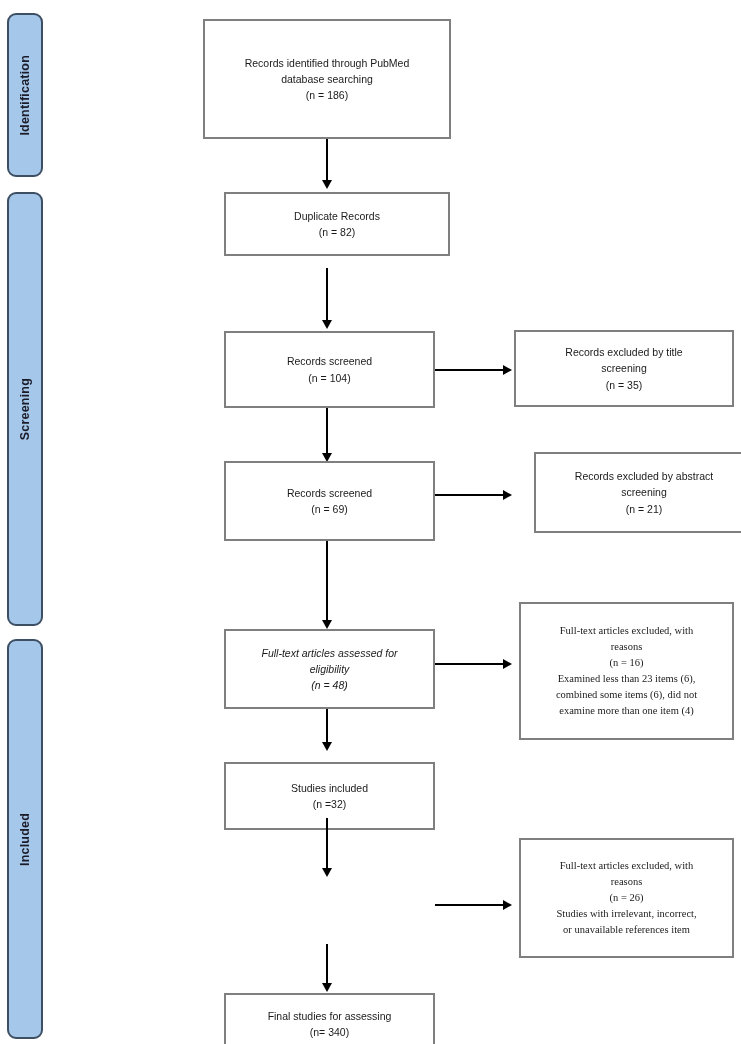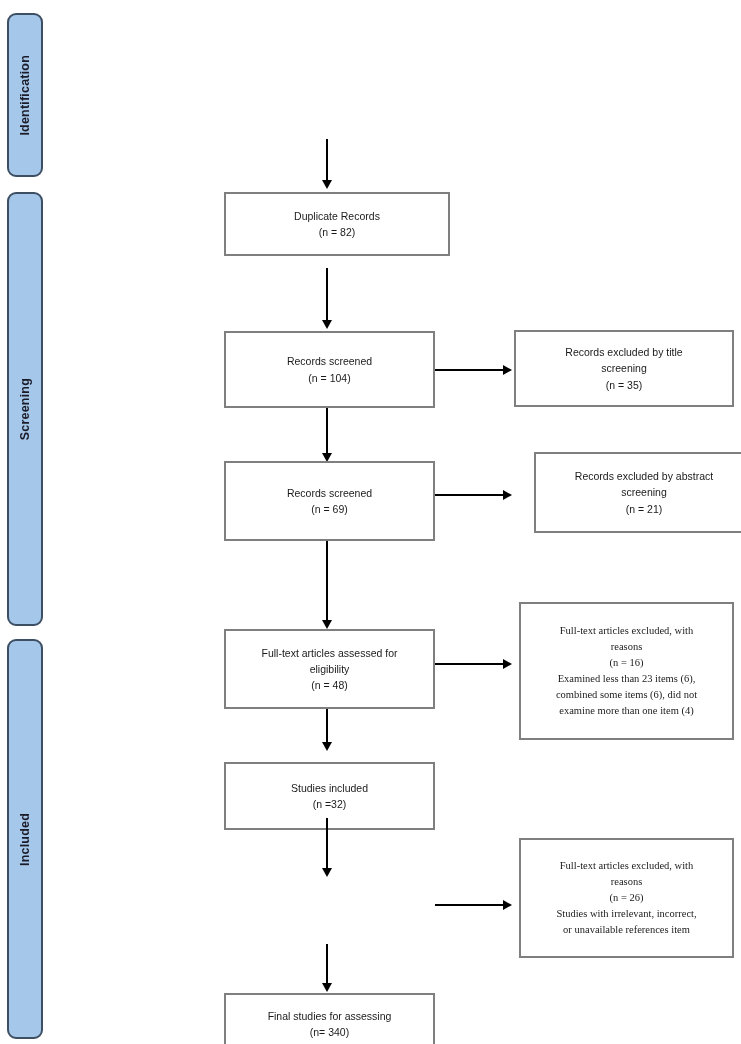--- a/index.html
+++ b/index.html
@@ -100,20 +100,25 @@
   </div>
 
   <div class="stage-bar" style="left:7px; top:192px; width:36px; height:434px;">
     <span class="stage-label">Screening</span>
   </div>
 
   <div class="stage-bar" style="left:7px; top:639px; width:36px; height:400px;">
     <span class="stage-label">Included</span>
   </div>
 
+  <div class="flow-box" style="left:203px; top:19px; width:248px; height:120px;">
+    <span class="box-text">Records identified through PubMed
+database searching
+(n = 186)</span>
+  </div>
 
   <div class="v-line" style="left:326px; top:139px; height:44px;"></div>
   <div class="v-arrow-head" style="left:322px; top:180px;"></div>
 
   <div class="flow-box" style="left:224px; top:192px; width:226px; height:64px;">
     <span class="box-text">Duplicate Records
 (n = 82)</span>
   </div>
 
   <div class="v-line" style="left:326px; top:268px; height:54px;"></div>
@@ -146,21 +151,21 @@
 
   <div class="flow-box" style="left:514px; top:452px; width:220px; height:81px;margin-left:20px;">
     <span class="box-text">Records excluded by abstract
 screening
 (n = 21)</span>
   </div>
 
   <div class="v-line" style="left:326px; top:541px; height:84px;"></div>
   <div class="v-arrow-head" style="left:322px; top:620px;"></div>
 
-  <div class="flow-box" style="left:224px; top:629px; width:211px; height:80px;">
+  <div class="flow-box" style="left:224px; top:629px; width:211px; height:80px;font-style:italic;">
     <span class="box-text">Full-text articles assessed for
 eligibility
 (n = 48)</span>
   </div>
 
   <div class="h-line" style="left:435px; top:663px; width:70px;"></div>
   <div class="h-arrow-head" style="left:503px; top:659px;"></div>
 
   <div class="flow-box tall-text" style="left:519px; top:602px; width:215px; height:138px;">
     <span class="box-text">Full-text articles excluded, with

